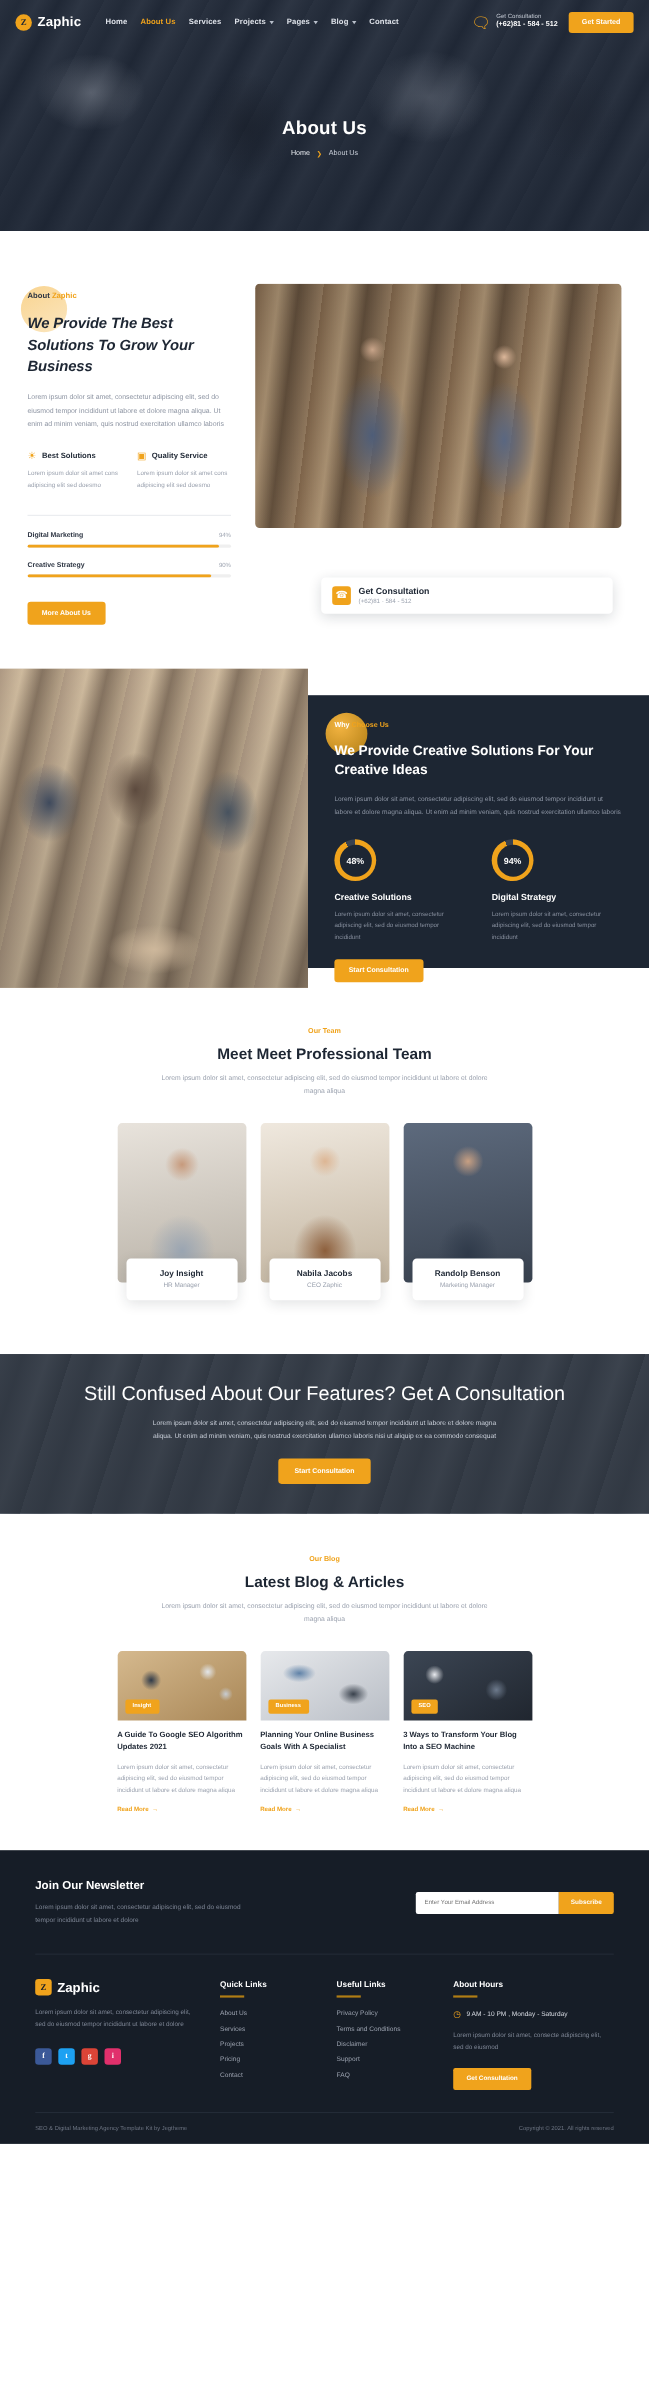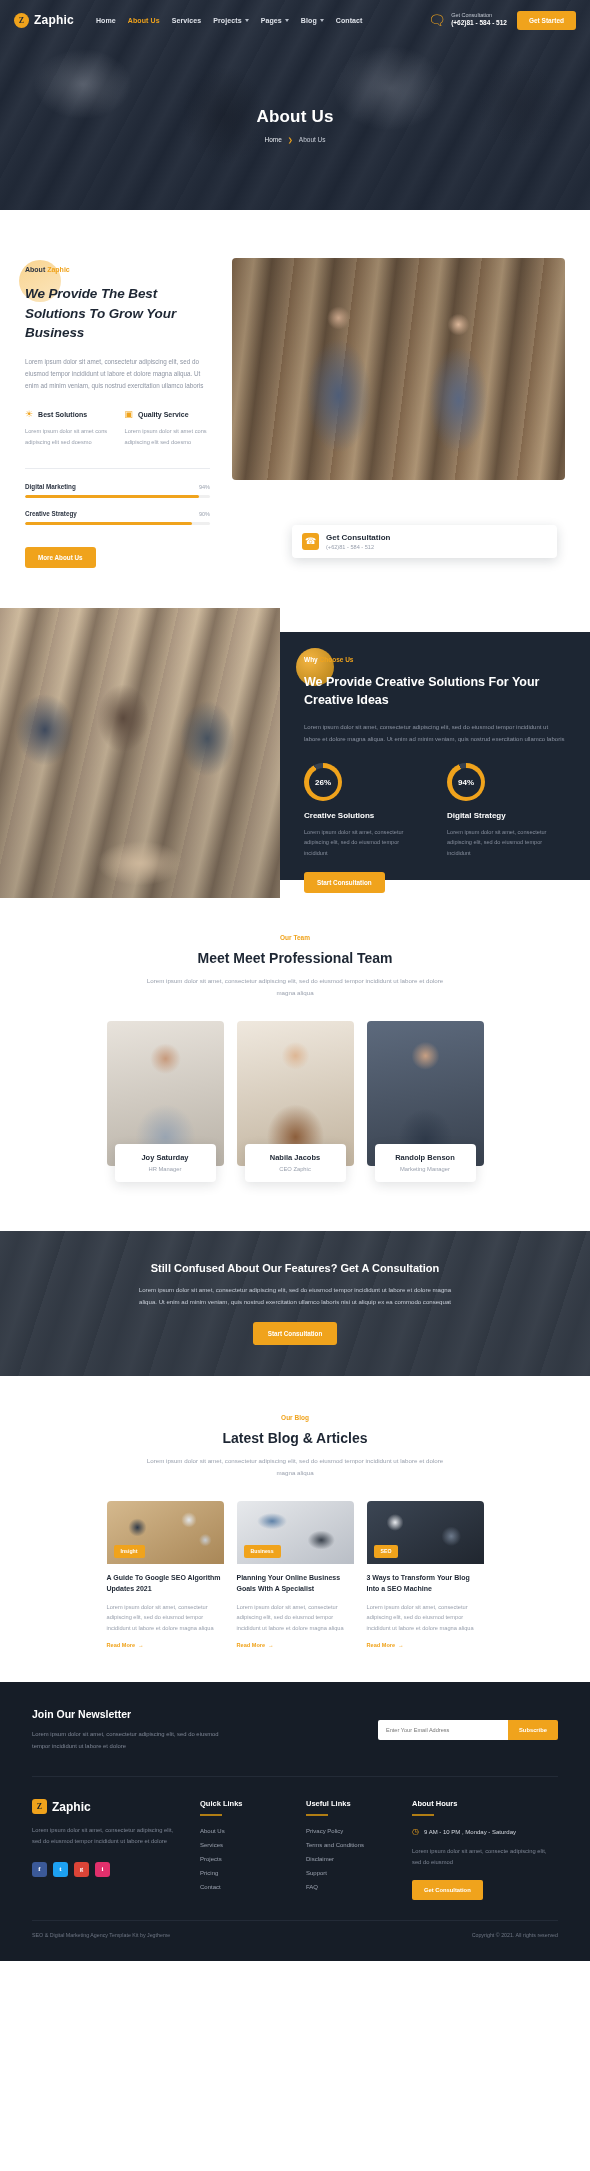--- a/index.html
+++ b/index.html
@@ -206,21 +206,21 @@
 
   
   .cta {
     margin-top: 45px; height: 145px; position: relative;
     background:
       linear-gradient(rgba(46,53,63,.86), rgba(46,53,63,.9)),
       repeating-linear-gradient(108deg, #7c8594 0px, #4c5563 20px, #919aa8 42px, #3c4551 62px),
       #4c5563;
     display: flex; flex-direction: column; align-items: center; justify-content: center;
   }
-  .cta-h2 { font-size: 11px; font-weight: bold; color: #fff; }
+  .cta-h2 { font-size: 18px; font-weight: normal; color: #fff; }
   .cta-p { font-size: 6.1px; line-height: 1.95; color: #c9cfd9; text-align: center; width: 330px; margin-top: 10px; }
   .btn-cta { margin-top: 14px; background: #f0a31c; color: #fff; border: none; font-size: 6.3px; font-weight: bold; padding: 8px 15px; border-radius: 3px; }
 
   
   .blog { padding: 38px 0 34px 0; text-align: center; }
   .blog-row { display: flex; gap: 13px; justify-content: center; margin-top: 22px; text-align: left; }
   .bcard { width: 117px; }
   .bimg { height: 63px; border-radius: 4px 4px 0 0; position: relative; overflow: hidden; }
   .bimg.a { background: linear-gradient(150deg,#d5b98e,#a98757); }
   .bimg.a::after{content:"";position:absolute;inset:0;background:radial-gradient(circle 13px at 26% 42%,#2f3a49,transparent 70%),radial-gradient(circle 11px at 70% 30%,#e2e6ea,transparent 70%),radial-gradient(circle 9px at 84% 62%,#c7ccd2,transparent 70%);}
@@ -231,21 +231,21 @@
   .badge {
     position: absolute; left: 7px; bottom: 6px;
     background: #f0a31c; color: #fff; font-size: 5.2px; font-weight: bold;
     padding: 3.5px 7px; border-radius: 2px;
   }
   .btitle { font-size: 7px; font-weight: bold; line-height: 1.55; color: #1d2633; margin-top: 9px; }
   .bp { font-size: 5.7px; line-height: 1.9; color: #9aa1ae; margin-top: 7px; }
   .bmore { font-size: 5.6px; font-weight: bold; color: #f0a31c; margin-top: 8px; display: flex; align-items: center; gap: 3px; }
 
   
-  footer { background: #161d27; padding: 26px 32px 12px 32px; }
+  footer { background: #161d27; padding: 26px 32px 0 32px; }
   .nl { display: flex; align-items: center; justify-content: space-between; padding-bottom: 24px; }
   .nl-left { width: 205px; }
   .nl-h { font-size: 10.5px; font-weight: bold; color: #fff; }
   .nl-p { font-size: 5.9px; line-height: 1.95; color: #7d8594; margin-top: 9px; }
   .nl-form { display: flex; height: 20px; }
   .nl-input {
     width: 130px; background: #fff; border: none; outline: none;
     font-size: 5.6px; color: #9aa1ae; padding: 0 8px;
     border-radius: 2px 0 0 2px; font-family: "Liberation Sans", sans-serif;
   }
@@ -388,21 +388,21 @@
   <section class="why">
     <div class="why-photo"></div>
     <div class="why-panel">
       <div class="why-blob"></div>
       <div class="why-eyebrow"><span>Why </span><span class="hl">Choose Us</span></div>
       <h2 class="why-h2">We Provide Creative Solutions For Your Creative Ideas</h2>
       <p class="why-p">Lorem ipsum dolor sit amet, consectetur adipiscing elit, sed do eiusmod tempor incididunt ut labore et dolore magna aliqua. Ut enim ad minim veniam, quis nostrud exercitation ullamco laboris</p>
       <div class="stats">
         <div class="stat">
           <div class="ring ring-92">
-              <span class="ring-in">26%</span>
+              <span class="ring-in">48%</span>
             </div>
           <div class="stat-t">Creative Solutions</div>
           <p class="stat-p">Lorem ipsum dolor sit amet, consectetur adipiscing elit, sed do eiusmod tempor incididunt</p>
         </div>
         <div class="stat">
           <div class="ring ring-94">
               <span class="ring-in">94%</span>
             </div>
           <div class="stat-t">Digital Strategy</div>
           <p class="stat-p">Lorem ipsum dolor sit amet, consectetur adipiscing elit, sed do eiusmod tempor incididunt</p>
@@ -413,21 +413,21 @@
   </section>
 
   <section class="team">
     <div class="sec-eyebrow">Our Team</div>
     <h2 class="sec-h2">Meet Meet Professional Team</h2>
     <p class="sec-p">Lorem ipsum dolor sit amet, consectetur adipiscing elit, sed do eiusmod tempor incididunt ut labore et dolore magna aliqua</p>
     <div class="team-row">
       <div class="tcard">
         <div class="tphoto a"></div>
         <div class="tinfo">
-          <div class="tname">Joy Saturday</div>
+          <div class="tname">Joy Insight</div>
           <div class="trole">HR Manager</div>
         </div>
       </div>
       <div class="tcard">
         <div class="tphoto b"></div>
         <div class="tinfo">
           <div class="tname">Nabila Jacobs</div>
           <div class="trole">CEO Zaphic</div>
         </div>
       </div>

